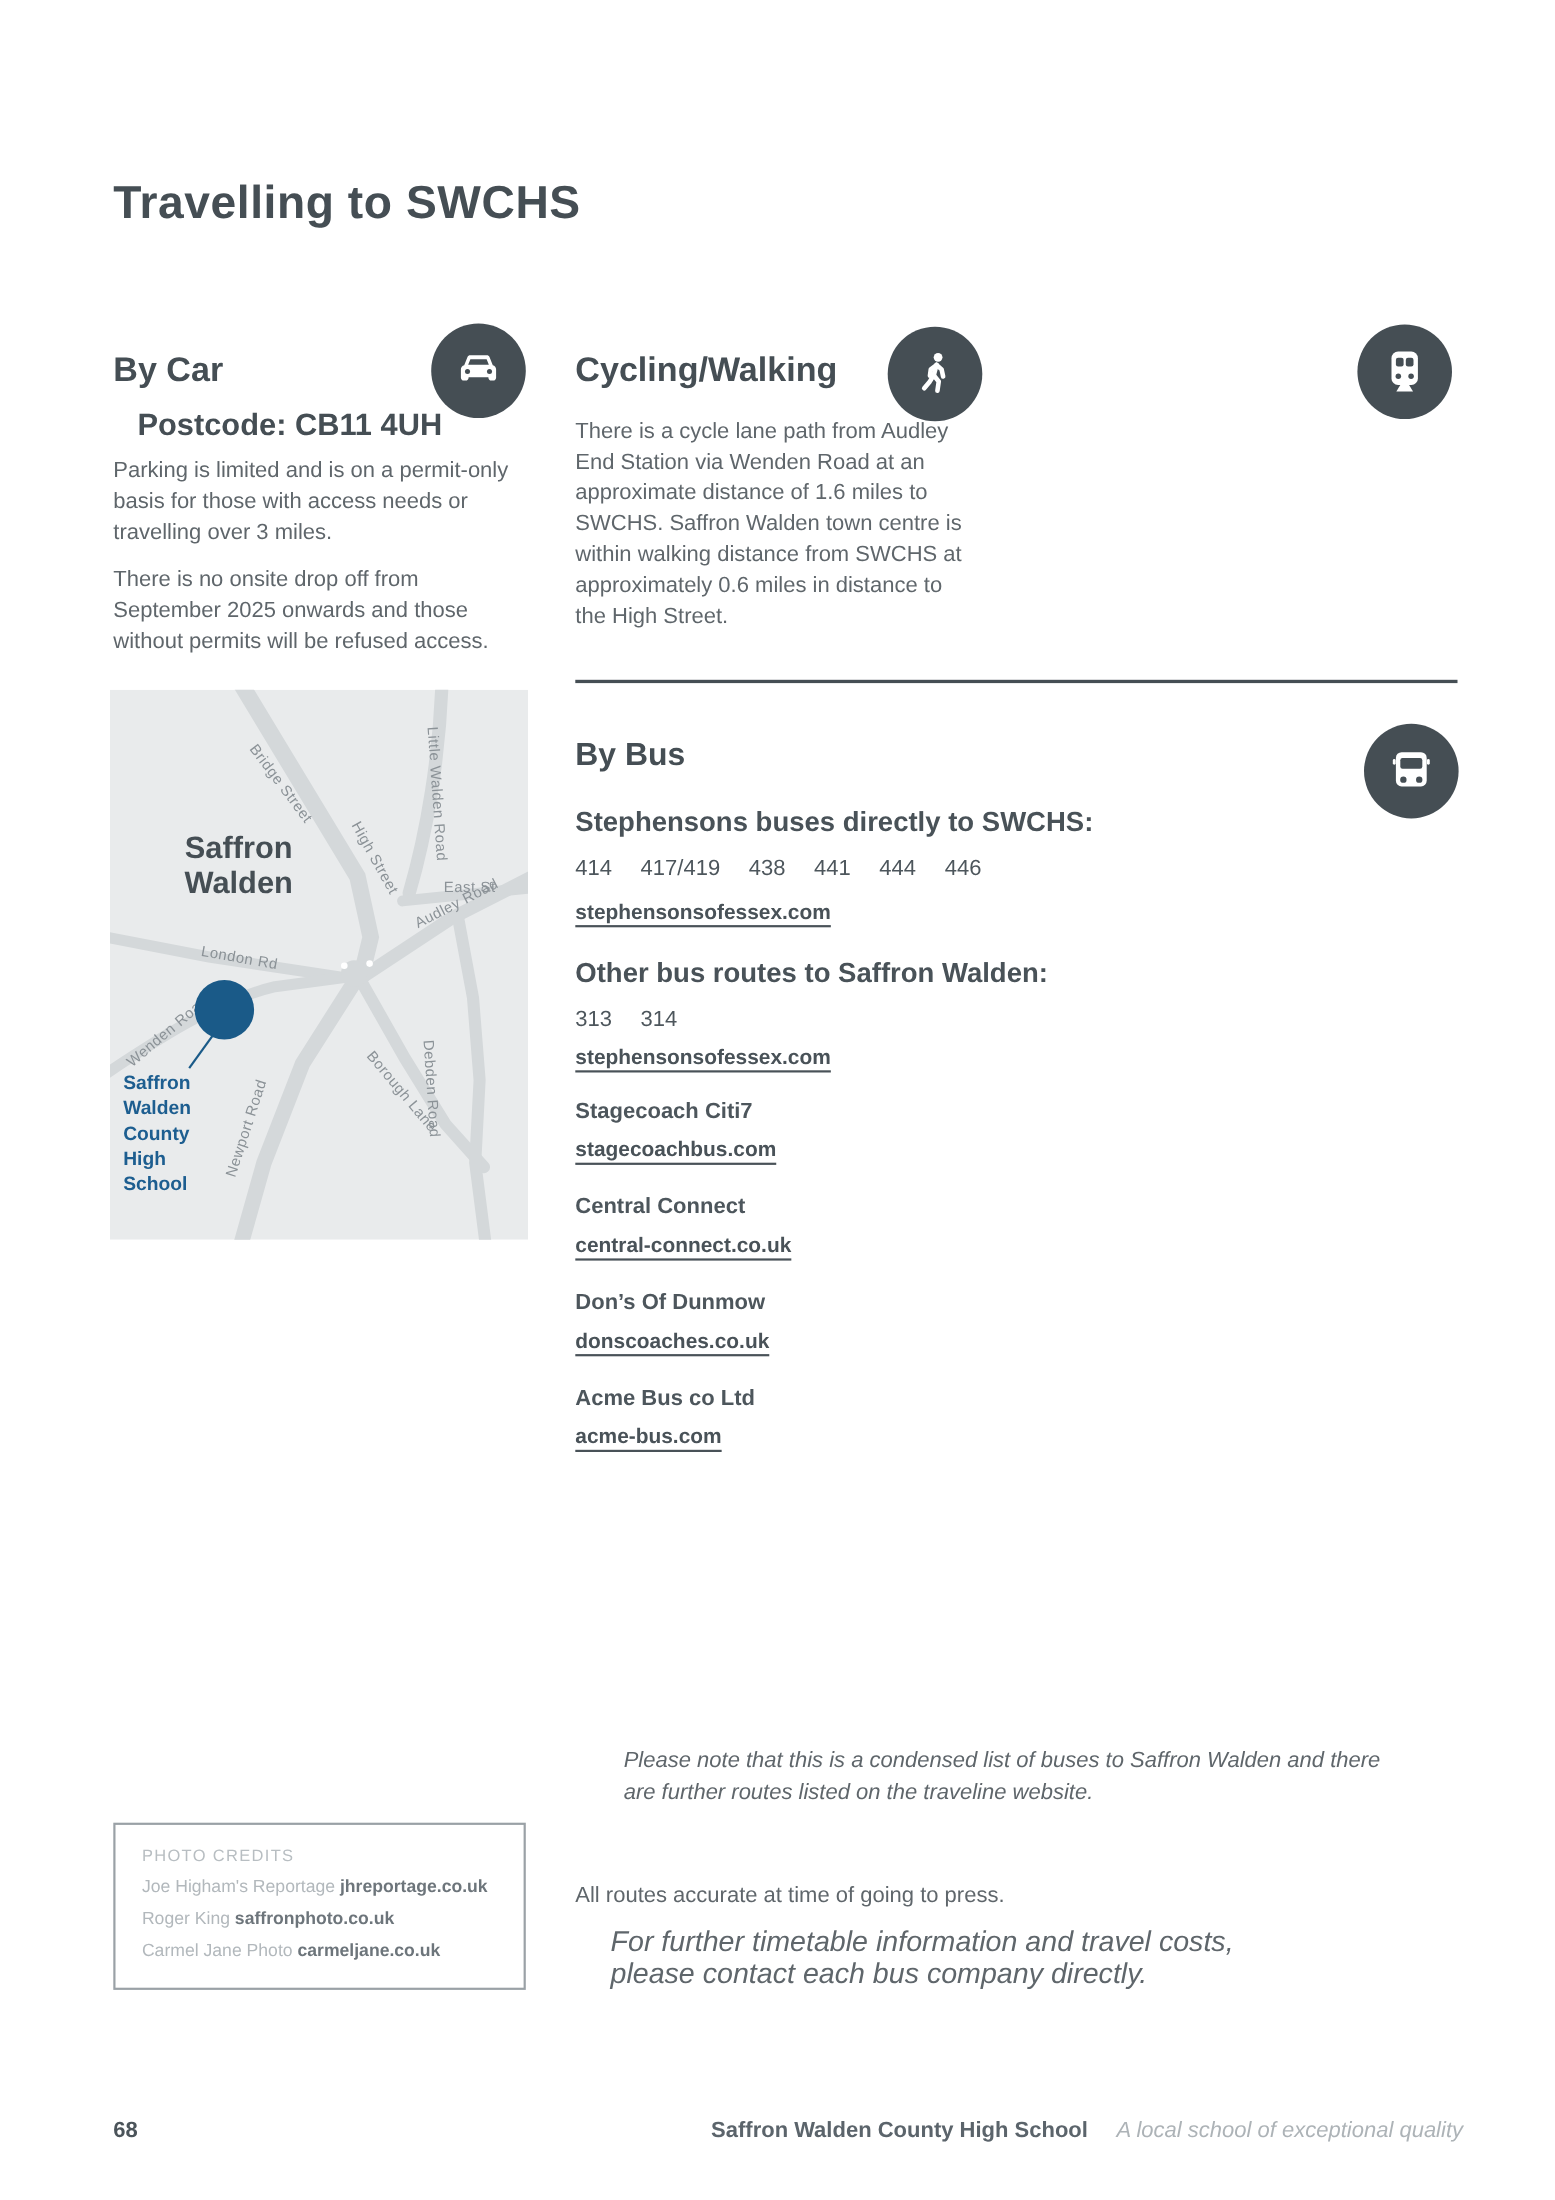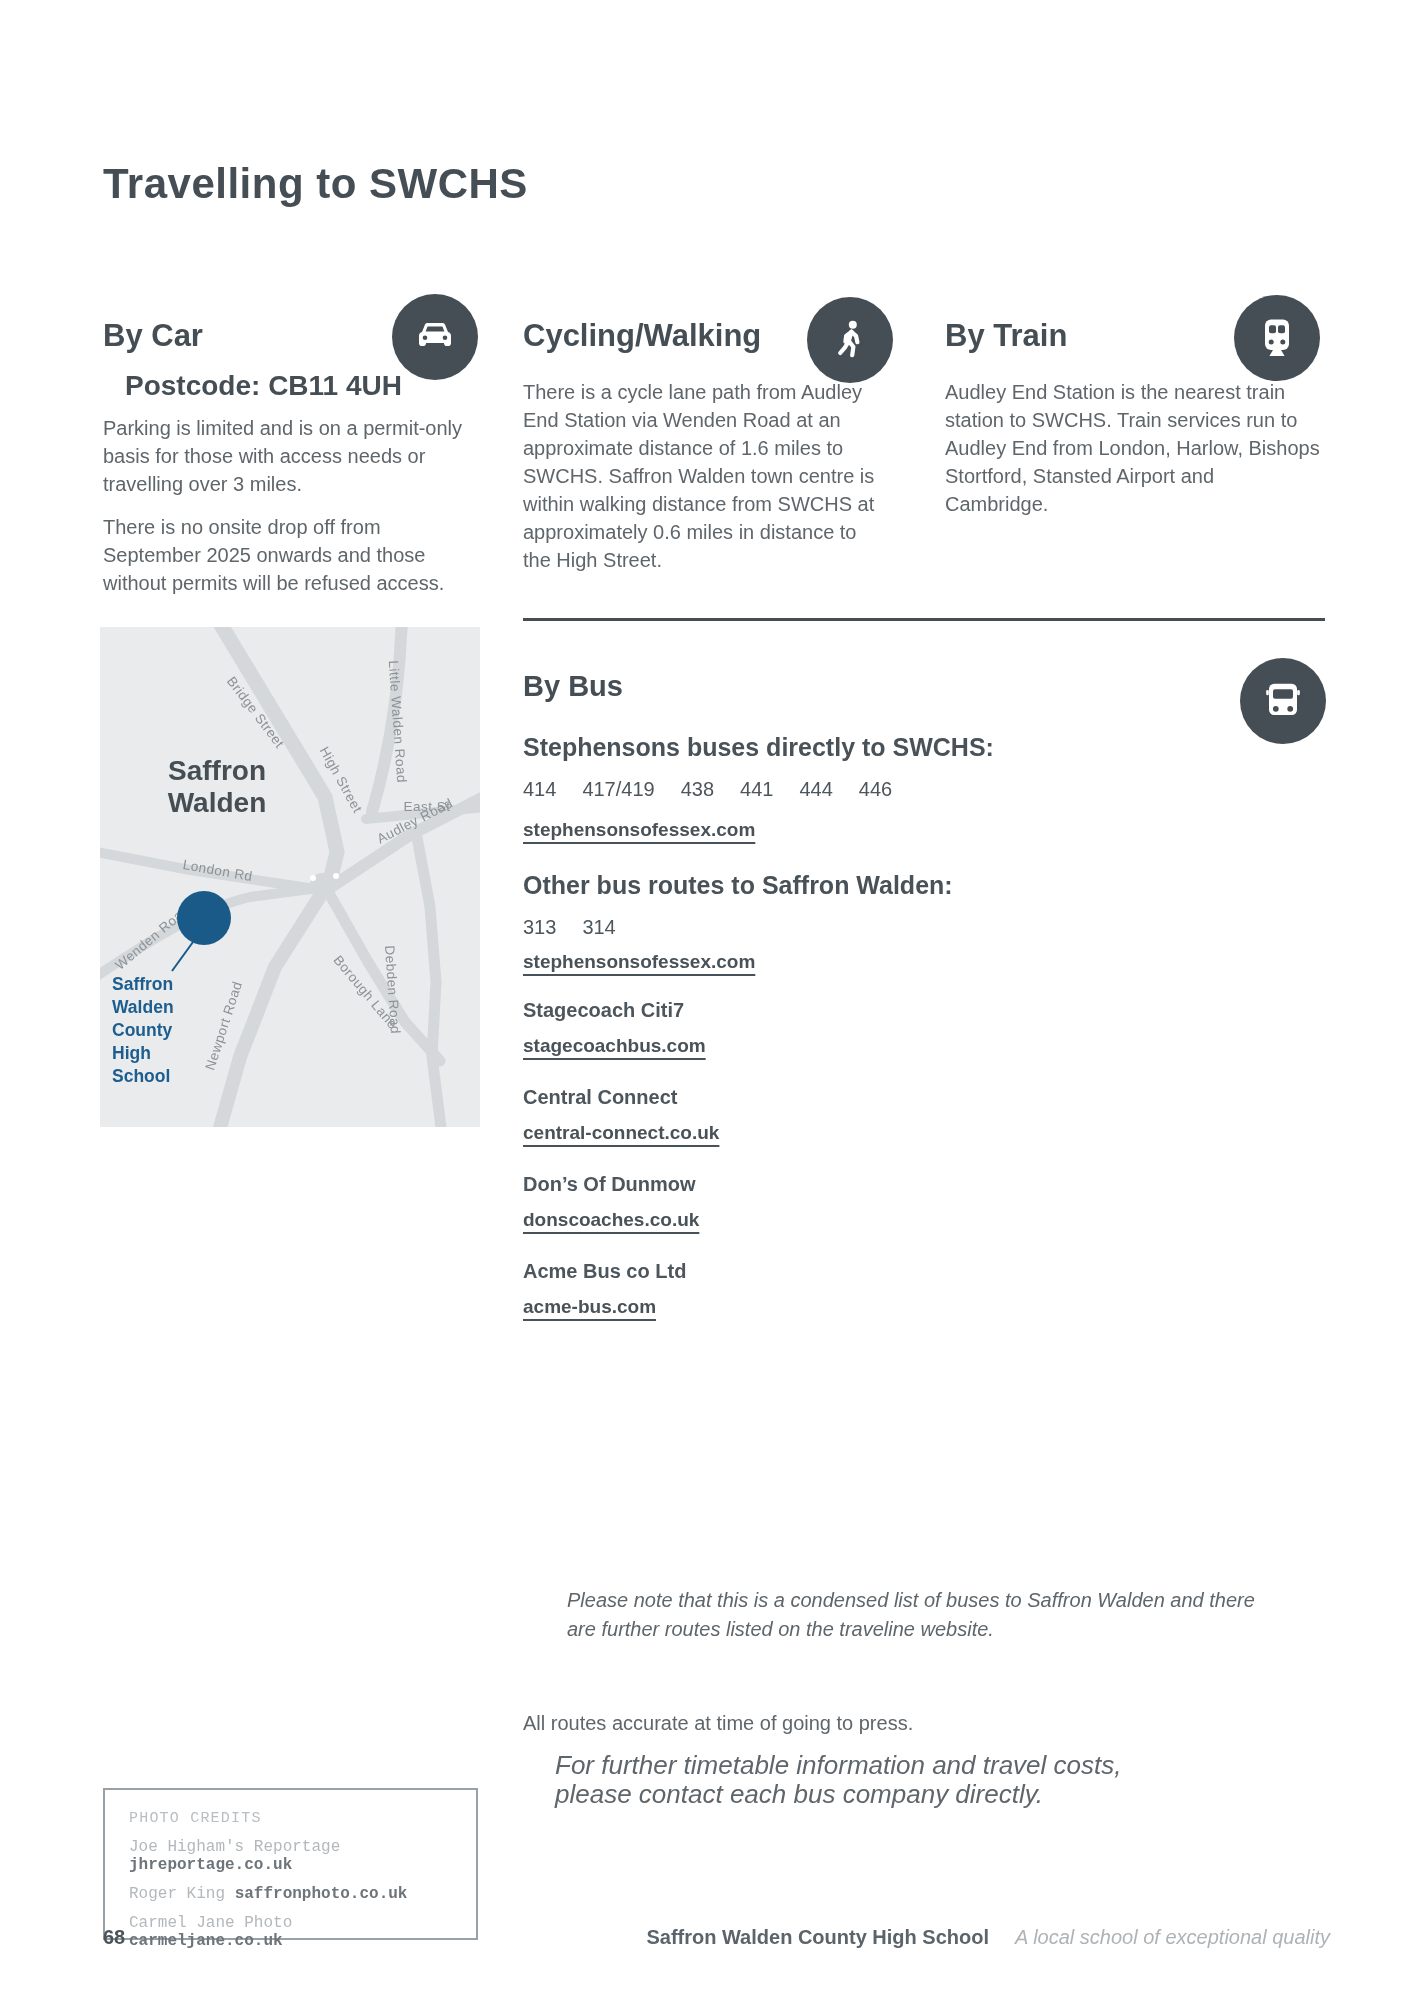--- a/index.html
+++ b/index.html
@@ -55,21 +55,21 @@
   
   .planner{left:523px;top:1370px;width:802px;height:190px;background:#4b545a;}
   .planner-heading{position:absolute;left:40px;top:30px;font-size:27px;font-weight:700;color:#ffffff;}
   .planner-box{position:absolute;left:38px;top:80px;width:726px;height:78px;background:#ffffff;}
   .planner-link{position:absolute;left:32px;top:0;line-height:78px;font-size:28px;color:#3f474c;font-weight:500;}
   .condensed-note{left:523px;top:1586px;width:712px;font-size:20px;line-height:29px;font-style:italic;color:#5f666b;margin-left:44px;}
   
   .bottom-right{left:523px;top:1712px;width:600px;}
   .accuracy{font-size:20px;color:#5f666b;}
   .contact{margin-top:16px;font-size:26px;line-height:29px;font-style:italic;color:#5f666b;margin-left:32px;}
-  .photo-box{left:103px;top:1788px;width:375px;height:152px;border:2px solid #9aa1a6;box-sizing:border-box;padding:20px 24px;font-family:Liberation Mono, monospace;}
+  .photo-box{left:103px;top:1657px;width:375px;height:152px;border:2px solid #9aa1a6;box-sizing:border-box;padding:20px 24px;}
   .photo-head{font-size:15px;letter-spacing:1.2px;color:#b8bec2;}
   .credit{margin-top:11px;font-size:16px;color:#b2b8bc;}
   .credit:first-of-type{margin-top:15px;}
   .credit b{color:#6d757b;font-weight:700;}
   .page-num{left:103px;top:1926px;font-size:20px;font-weight:700;color:#4b545a;}
   .footer-right{top:1926px;right:84px;display:flex;gap:26px;align-items:baseline;}
   .footer-school{font-size:20px;font-weight:700;color:#5b646b;}
   .footer-tagline{font-size:20px;font-style:italic;color:#adb3b7;}
 </style>
 </head>
@@ -104,24 +104,20 @@
       <g stroke="#fff" stroke-width="2.1" stroke-linecap="round" stroke-linejoin="round" fill="none">
         <path d="M12.7 7.9 L11.4 12.6"></path>
         <path d="M12.7 7.9 L15 9.9 L15.7 13.1"></path>
         <path d="M12.7 7.9 L10.1 9.9 L9.7 12.8"></path>
         <path d="M11.4 12.6 L13.7 15.4 L13.1 19.6"></path>
         <path d="M11.4 12.6 L9.4 15.8 L7.1 18.5"></path>
       </g>
     </svg>
   </div>
 
-  <div class="abs col col-train">
-    <h2>By Train</h2>
-    <p class="body-text">Audley End Station is the nearest train station to SWCHS. Train services run to Audley End from London, Harlow, Bishops Stortford, Stansted Airport and Cambridge.</p>
-  </div>
   <div class="abs icon-circle icon-train">
     <svg viewBox="0 0 24 24" aria-hidden="true">
       <rect x="6" y="2.8" width="12" height="15.2" rx="3" fill="#fff"></rect>
       <rect x="8" y="5.6" width="3.5" height="4" rx="1" fill="#454e54"></rect>
       <rect x="12.5" y="5.6" width="3.5" height="4" rx="1" fill="#454e54"></rect>
       <circle cx="9.1" cy="14" r="1.25" fill="#454e54"></circle>
       <circle cx="14.9" cy="14" r="1.25" fill="#454e54"></circle>
       <path d="M10 18 L8.2 21 H15.8 L14 18 Z" fill="#fff"></path>
     </svg>
   </div>

